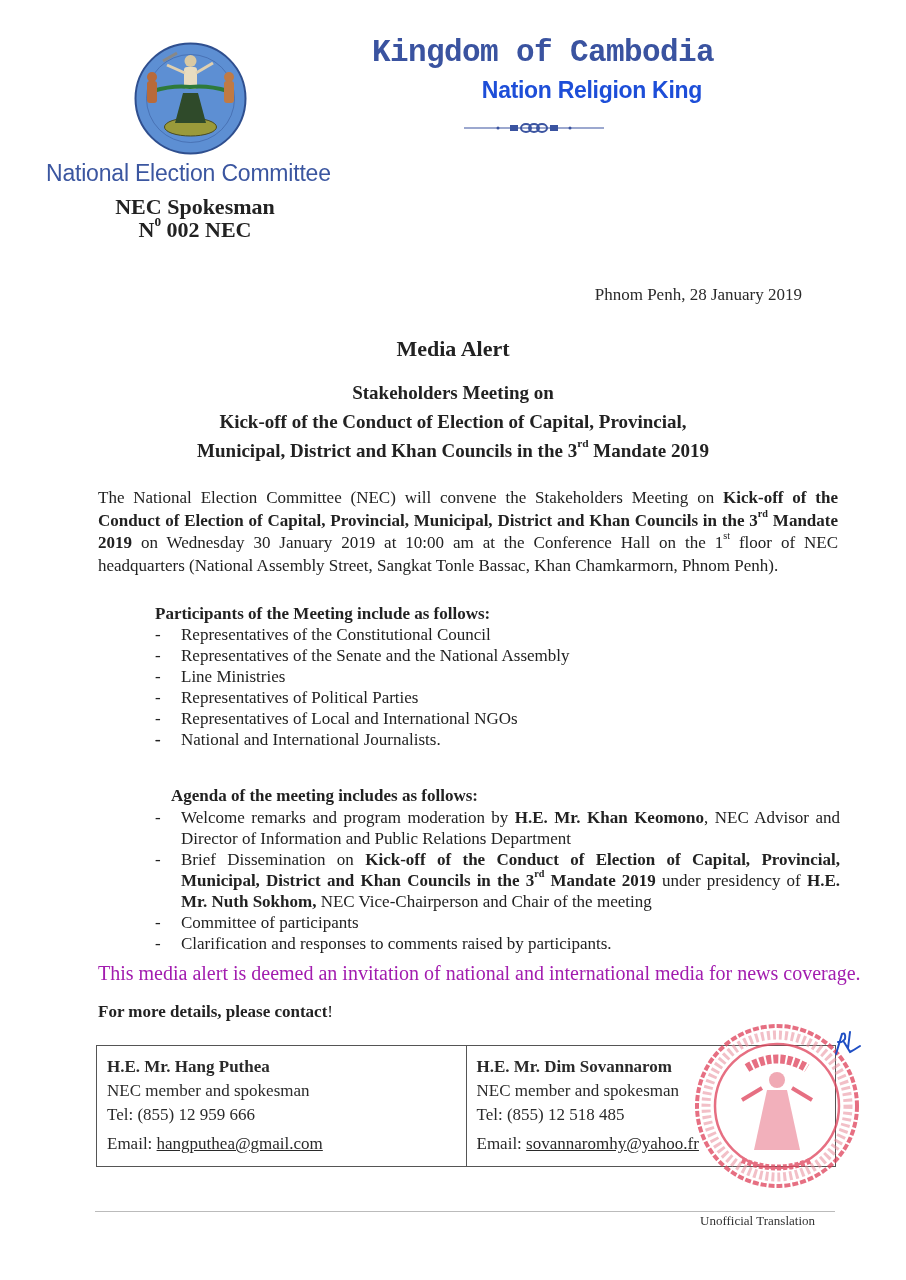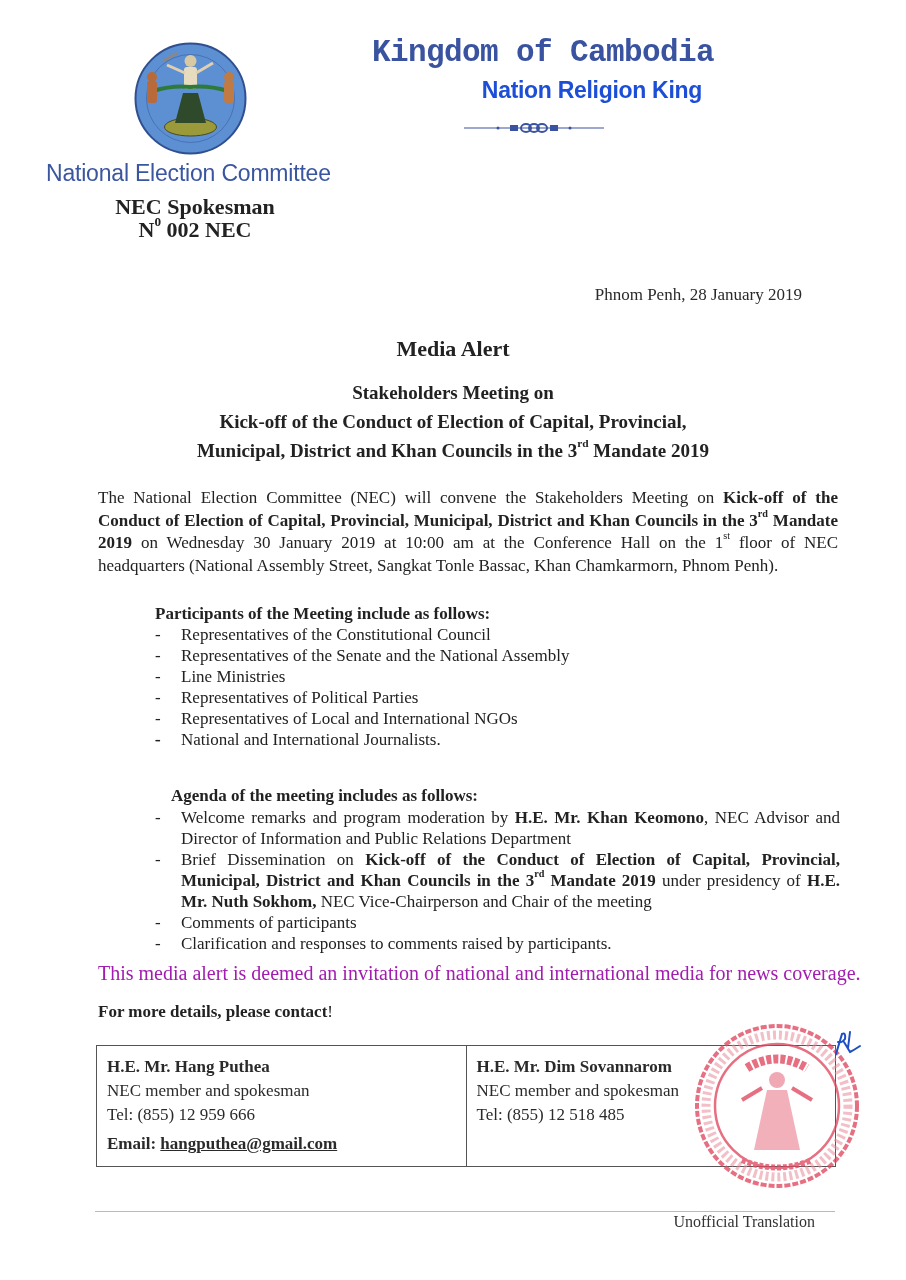--- a/index.html
+++ b/index.html
@@ -74,30 +74,30 @@
 
   .contact-table {
     left: 96px; top: 1045px; width: 740px; height: 122px;
     border: 1.5px solid #555; display: flex;
   }
   .contact-cell {
     flex: 1; padding: 9px 10px 0 10px; font-size: 17px; color: #2a2a2a; line-height: 24px;
   }
   .contact-cell + .contact-cell { border-left: 1.5px solid #555; }
   .contact-name { font-weight: bold; }
-  .contact-email { margin-top: 5px; font-weight: bold; }
+  .contact-email { margin-top: 5px; }
   .contact-email a { color: #2a2a2a; text-decoration: underline; }
 
   .stamp { left: 692px; top: 1020px; width: 170px; height: 172px; opacity: 0.78; }
   .signature { left: 830px; top: 1030px; width: 34px; height: 30px; }
 
   .footer-rule { left: 95px; top: 1211px; width: 740px; border-top: 1px solid #bbb; }
   .footer-note {
     left: 600px; top: 1213px; width: 215px; text-align: right;
-    font-size: 16px; color: #333;
+    font-size: 13px; color: #333;
   }
 </style>
 </head>
 <body>
 
 <div class="abs logo">
   <svg viewBox="0 0 115 115" width="115" height="115">
     <circle cx="57.5" cy="57.5" r="55" fill="#5d8fd3" stroke="#2f4f8f" stroke-width="2"></circle>
     <circle cx="57.5" cy="57.5" r="44" fill="none" stroke="#3b5ea0" stroke-width="0.6"></circle>
 
@@ -163,38 +163,39 @@
   <li><span class="dash">-</span><span>Representatives of Political Parties</span></li>
   <li><span class="dash">-</span><span>Representatives of Local and International NGOs</span></li>
   <li><span class="dash">-</span></li>
   <li><span class="dash">-</span><span>National and International Journalists.</span></li>
 </ul>
 
 <div class="abs section-heading agenda-heading">Agenda of the meeting includes as follows:</div>
 <ul class="abs list agenda-list">
   <li><span class="dash">-</span><span>Welcome remarks and program moderation by </span><b>H.E. Mr. Khan Keomono</b><span>, NEC Advisor and Director of Information and Public Relations Department</span></li>
   <li><span class="dash">-</span><span>Brief Dissemination on </span><b>Kick-off of the Conduct of Election of Capital, Provincial, Municipal, District and Khan Councils in the 3</b><b><sup>rd</sup></b><b> Mandate 2019</b><span> under presidency of </span><b>H.E. Mr. Nuth Sokhom,</b><span> NEC Vice-Chairperson and Chair of the meeting</span></li>
-  <li><span class="dash">-</span><span>Comments of participants</span></li>
+  <li><span class="dash">-</span><span>Committee of participants</span></li>
   <li><span class="dash">-</span><span>Clarification and responses to comments raised by participants.</span></li>
 </ul>
 
 <div class="abs closing">This media alert is deemed an invitation of national and international media for news coverage.</div>
 <div class="abs contact-heading"><span>For more details, please contact</span><span class="excl">!</span></div>
 
 <div class="abs contact-table">
   <div class="contact-cell">
     <div class="contact-name">H.E. Mr. Hang Puthea</div>
     <div>NEC member and spokesman</div>
     <div>Tel: (855) 12 959 666</div>
     <div class="contact-email"><span>Email: </span><a>hangputhea@gmail.com</a></div>
   </div>
   <div class="contact-cell">
     <div class="contact-name">H.E. Mr. Dim Sovannarom</div>
     <div>NEC member and spokesman</div>
     <div>Tel: (855) 12 518 485</div>
+    <div class="contact-email"><span>Email: </span><a>sovannaromhy@yahoo.fr</a></div>
   </div>
 </div>
 
 <div class="abs stamp">
   <svg viewBox="0 0 170 172" width="170" height="172">
     <circle cx="85" cy="86" r="80" fill="none" stroke="#e0475f" stroke-width="4" stroke-dasharray="6 2"></circle>
     <circle cx="85" cy="86" r="62" fill="none" stroke="#e0475f" stroke-width="2.5"></circle>
     <circle cx="85" cy="86" r="71" fill="none" stroke="#e88a9a" stroke-width="9" stroke-dasharray="3 3" opacity="0.7"></circle>
     <path d="M55 48 Q85 30 115 48" stroke="#e0475f" stroke-width="9" fill="none" stroke-dasharray="5 2"></path>
     <path d="M62 130 L75 70 L95 70 L108 130 Z" fill="#e0475f" opacity="0.55"></path>

